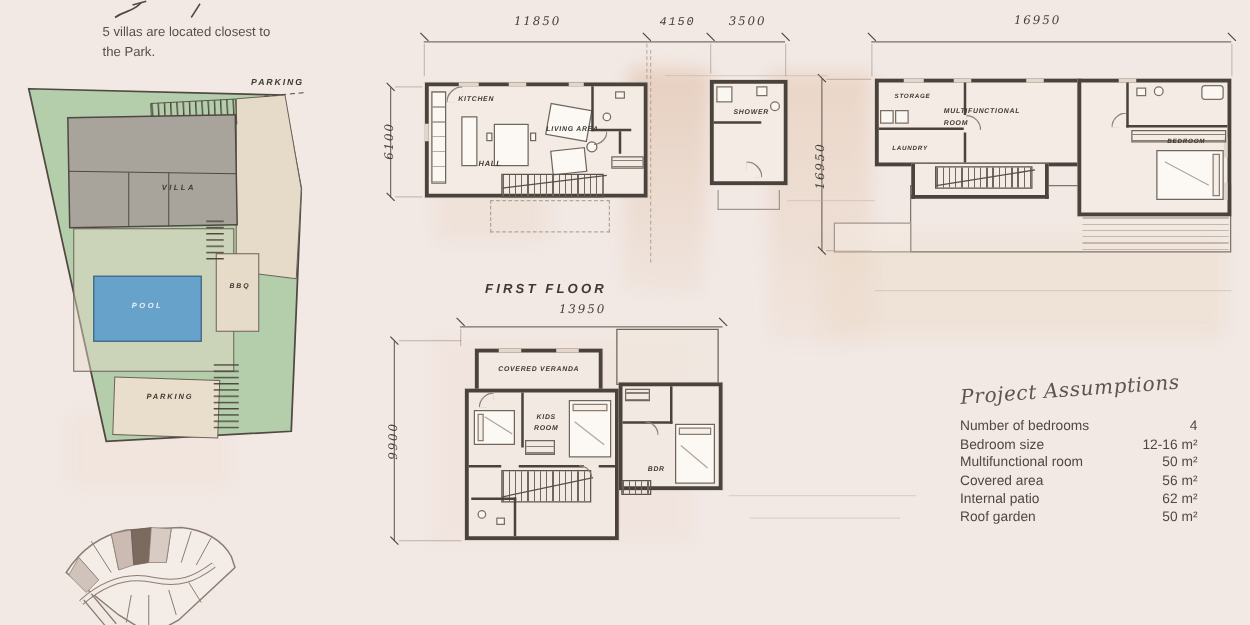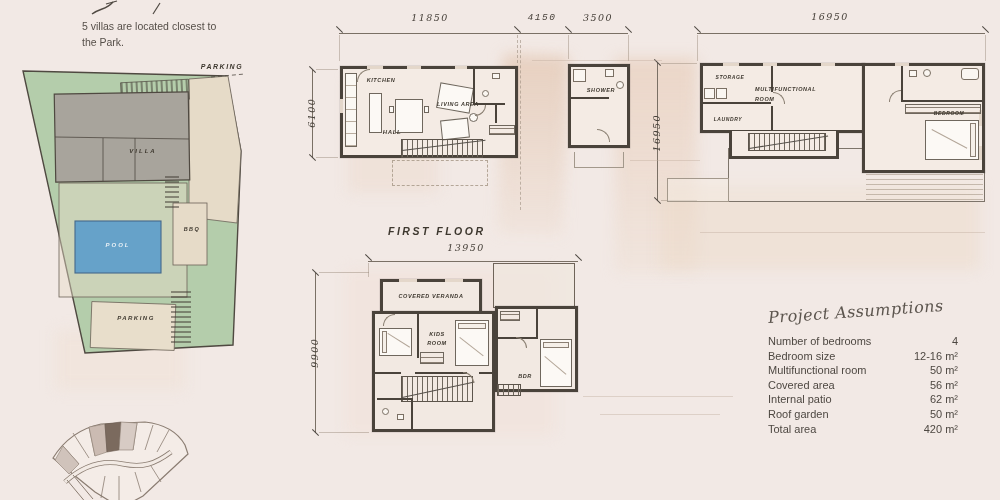--- a/index.html
+++ b/index.html
@@ -332,19 +332,15 @@
         <span>56 m²</span>
       </div>
     <div class="as-row">
         <span>Internal patio</span>
         <span>62 m²</span>
       </div>
     <div class="as-row">
         <span>Roof garden</span>
         <span>50 m²</span>
       </div>
-    <div class="as-row">
-        <span>Total area</span>
-        <span>420 m²</span>
-      </div>
   </div>
 
 </div>
 
 </body></html>

